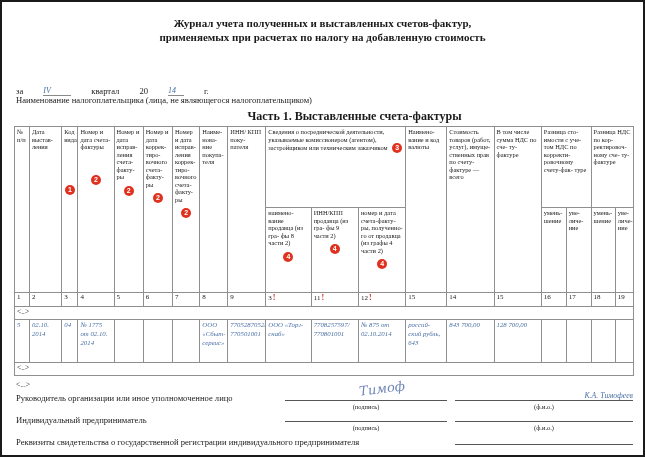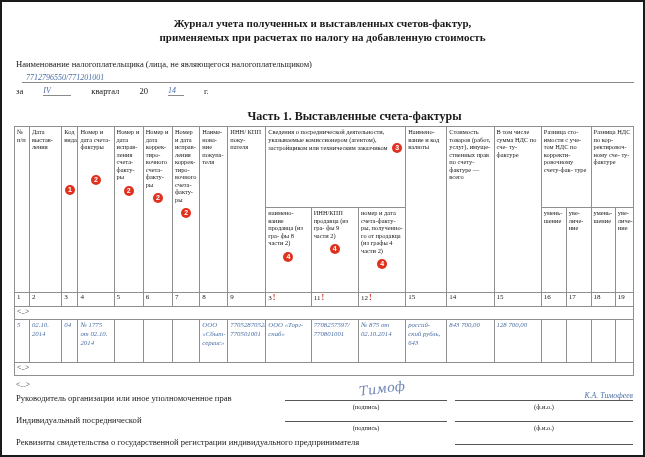--- a/index.html
+++ b/index.html
@@ -1,20 +1,20 @@
 <!DOCTYPE html>
 <html><head>
 <meta charset="utf-8">
 <style>
   html,body{margin:0;padding:0;background:#fff;}
   .page{position:relative;width:645px;height:457px;background:#fff;border:2px solid #1a1a1a;
         box-sizing:border-box;font-family:"Liberation Serif",serif;color:#1a1a1a;overflow:hidden;padding-left:26px;}
   .abs{position:absolute;}
   .doc-title{left:0;top:14px;width:100%;text-align:center;font-weight:bold;font-size:11px;line-height:1.3;}
-  .frow{left:14px;width:618px;display:flex;align-items:flex-end;font-size:8.6px;}
+  .frow{left:14px;width:618px;display:flex;align-items:flex-end;font-size:8.6px;margin-top:36px;}
   .frow .lbl{white-space:nowrap;}
   .fill{flex:1;border-bottom:1px solid #8a8a8a;margin-left:6px;padding:0 4px 0 4px;
         color:#4a6fa5;font-style:italic;font-size:8px;}
   .period{left:14px;display:flex;align-items:flex-end;font-size:8.6px;gap:20px;}
   .slot{border-bottom:1px solid #8a8a8a;text-align:left;color:#4a6fa5;font-style:italic;font-size:8px;}
   .part-title{left:0;top:107px;width:100%;text-align:center;font-weight:bold;font-size:12px;margin-left:32px;}
   table.journal{position:absolute;left:12px;top:124px;width:620px;border-collapse:collapse;table-layout:fixed;}
   table.journal th,table.journal td{border:1px solid #8f8f8f;vertical-align:top;text-align:left;
         padding:1px 2px;font-weight:normal;overflow:hidden;}
   thead th{font-size:6.4px;line-height:1.18;}
@@ -46,21 +46,20 @@
   <div class="abs doc-title">
     <div>Журнал учета полученных и выставленных счетов-фактур,</div>
     <div>применяемых при расчетах по налогу на добавленную стоимость</div>
   </div>
 
   <div class="abs frow" style="top:57px;">
     <span class="lbl">Наименование налогоплательщика (лица, не являющегося налогоплательщиком)</span>
   </div>
 
   <div class="abs frow" style="top:71px;">
-    <span class="fill">7712796550/771201001</span>
   </div>
 
   <div class="abs period" style="top:84px;">
     <span>за</span>
     <span class="slot" style="width:28px;">IV</span>
     <span>квартал</span>
     <span>20</span>
     <span class="slot" style="width:16px;">14</span>
     <span>г.</span>
   </div>
@@ -173,29 +172,29 @@
         <td></td>
       </tr>
       <tr class="ellrow">
           <td colspan="19">&lt;..&gt;</td>
         </tr>
     </tbody>
   </table>
 
   <div class="abs ell-out">&lt;...&gt;</div>
 
-  <div class="abs ft-lbl" style="left:14px;top:391px;">Руководитель организации или иное уполномоченное прав</div>
+  <div class="abs ft-lbl" style="left:14px;top:391px;">Руководитель организации или иное уполномоченное лицо</div>
   <div class="abs sig-script" style="left:320px;top:379px;width:120px;">Тимоф</div>
   <div class="abs ft-line" style="left:283px;top:385px;width:162px;"></div>
   <div class="abs ft-cap" style="left:283px;top:401px;width:162px;">(подпись)</div>
   <div class="abs ft-val" style="left:453px;top:389px;width:178px;">К.А. Тимофеев</div>
   <div class="abs ft-line" style="left:453px;top:385px;width:178px;"></div>
   <div class="abs ft-cap" style="left:453px;top:401px;width:178px;">(ф.и.о.)</div>
 
-  <div class="abs ft-lbl" style="left:14px;top:413px;">Индивидуальный посреднической</div>
+  <div class="abs ft-lbl" style="left:14px;top:413px;">Индивидуальный предприниматель</div>
   <div class="abs ft-line" style="left:283px;top:406px;width:162px;"></div>
   <div class="abs ft-cap" style="left:283px;top:422px;width:162px;">(подпись)</div>
   <div class="abs ft-line" style="left:453px;top:406px;width:178px;"></div>
   <div class="abs ft-cap" style="left:453px;top:422px;width:178px;">(ф.и.о.)</div>
 
   <div class="abs ft-lbl" style="left:14px;top:435px;width:435px;">Реквизиты свидетельства о государственной  регистрации индивидуального предпринимателя</div>
   <div class="abs ft-line" style="left:453px;top:429px;width:178px;"></div>
 
 </div>
 

